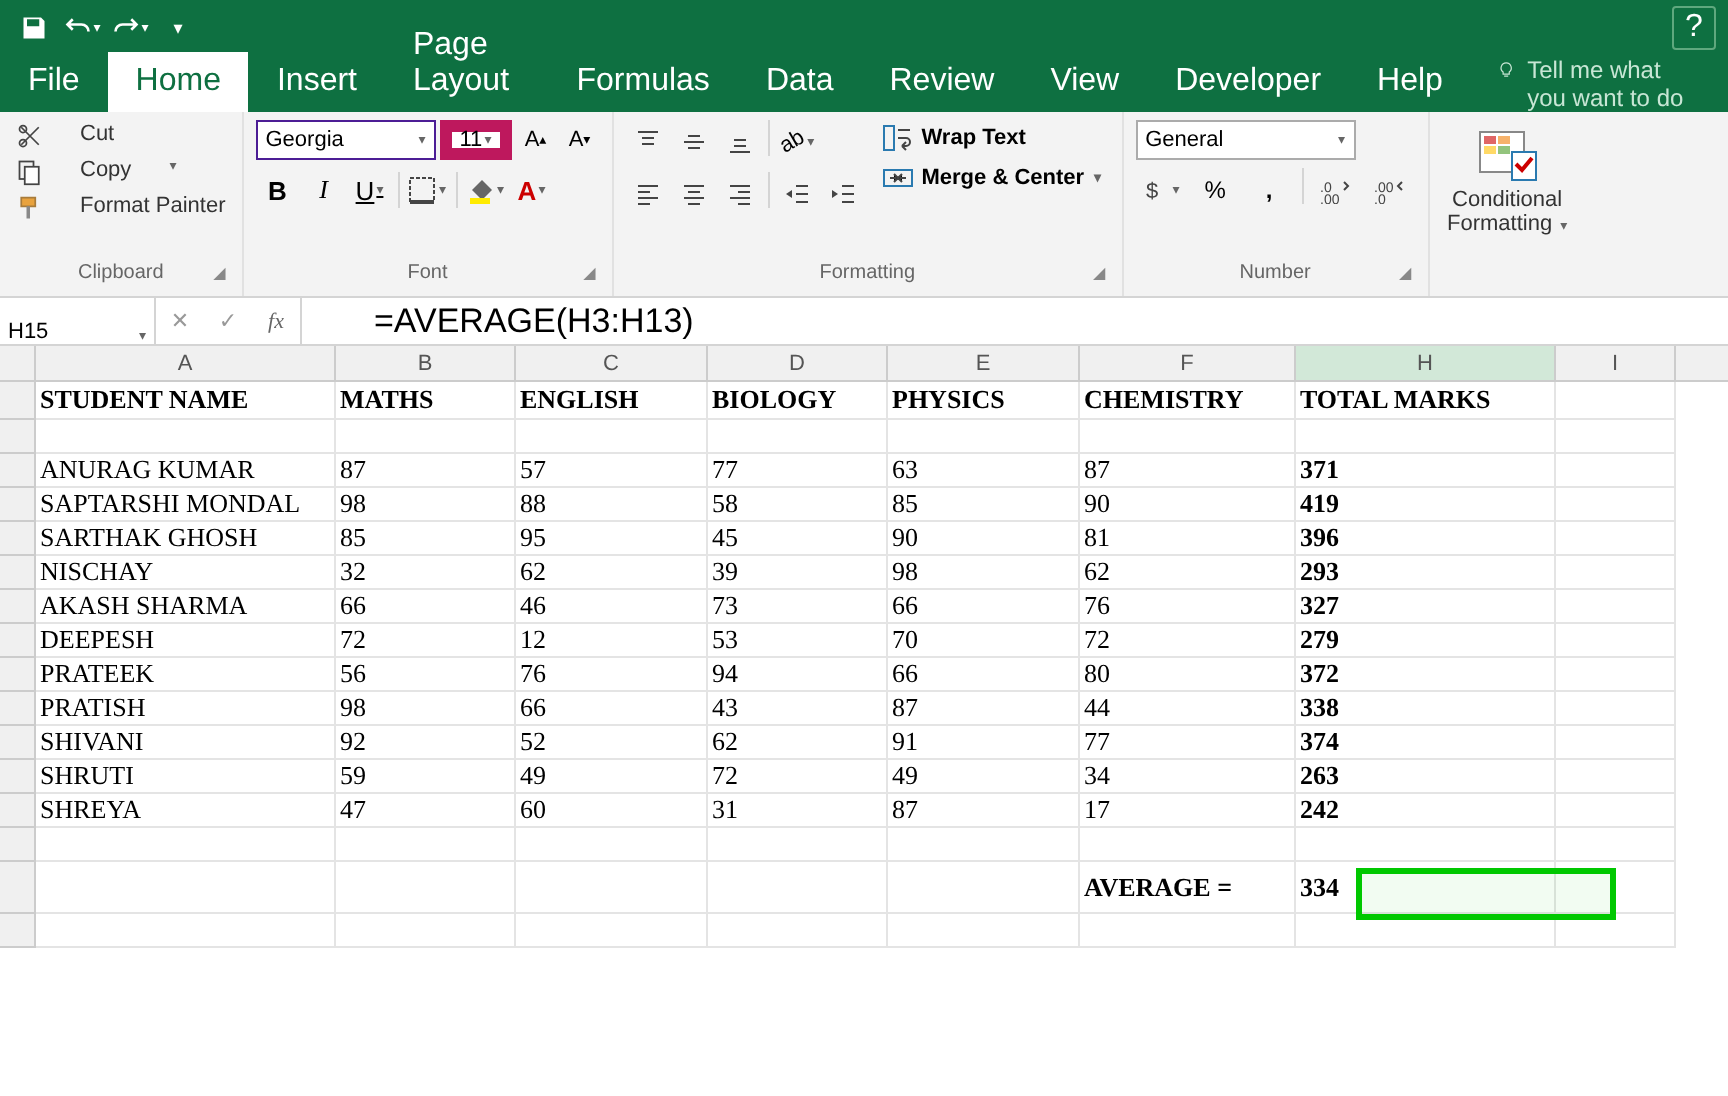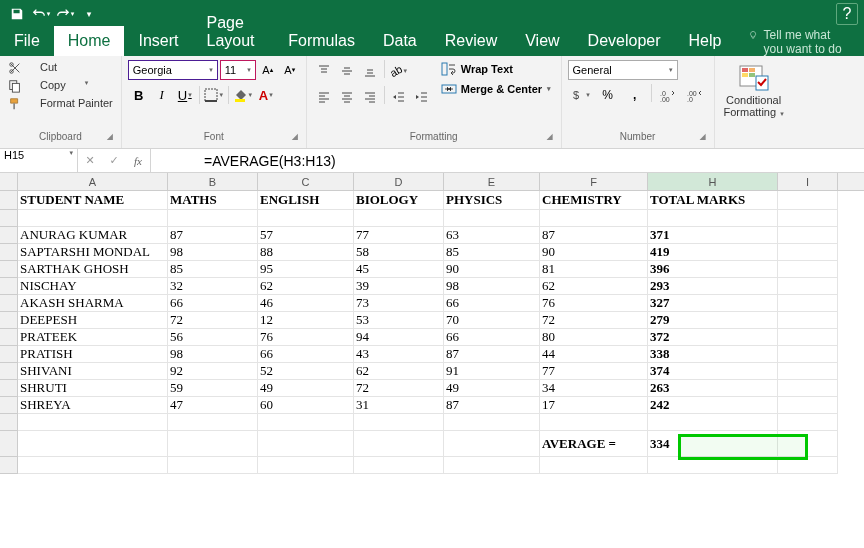--- a/index.html
+++ b/index.html
@@ -28,21 +28,21 @@
 .paste-col { display: flex; flex-direction: column; align-items: center; width: 42px; }
 .paste-icon { width: 32px; height: 32px; margin-top: 2px; }
 .paste-label { font-size: 11px; color: #333; display: flex; align-items: center; gap: 2px; }
 .clip-col { display: flex; flex-direction: column; gap: 2px; font-size: 11px; color: #333; }
 .clip-row { display: flex; align-items: flex-start; gap: 18px; padding: 1px 2px; cursor: pointer; }
 .clip-row svg { width: 14px; height: 14px; }
 
 .font-col { display: flex; flex-direction: column; gap: 4px; }
 .font-top { display: flex; gap: 2px; align-items: center; }
 .font-name { width: 90px; height: 20px; border: 1px solid #4c1d95; background: #fff; font-size: 11px; padding: 0 4px; display: flex; align-items: center; justify-content: space-between; }
-.font-size { width: 36px; height: 20px; border: 1px solid #be185d; background: #fff; font-size: 11px; padding: 0 4px; display: flex; align-items: center; justify-content: space-between; }
+.font-size { width: 36px; height: 20px; border: 6px solid #be185d; background: #fff; font-size: 11px; padding: 0 4px; display: flex; align-items: center; justify-content: space-between; }
 .small-btn { width: 20px; height: 20px; border: 1px solid transparent; display: flex; align-items: center; justify-content: center; font-size: 11px; cursor: pointer; }
 .font-bottom { display: flex; gap: 1px; align-items: center; }
 .fmt-btn { width: 22px; height: 22px; display: flex; align-items: center; justify-content: center; cursor: pointer; font-size: 13px; }
 .fmt-btn.bold { font-weight: bold; }
 .fmt-btn.italic { font-style: italic; font-family: Georgia; }
 .fmt-btn.underline { text-decoration: underline; }
 .sep { width: 1px; height: 18px; background: #d4d4d4; margin: 0 2px; }
 .dd-arrow { font-size: 7px; color: #666; margin-left: 1px; }
 
 .align-col { display: flex; flex-direction: column; gap: 4px; }
@@ -55,25 +55,25 @@
 .num-format { width: 110px; height: 20px; border: 1px solid #ababab; background: #fff; font-size: 11px; padding: 0 4px; display: flex; align-items: center; justify-content: space-between; }
 .num-row { display: flex; gap: 1px; }
 .num-btn { width: 26px; height: 22px; display: flex; align-items: center; justify-content: center; cursor: pointer; font-size: 12px; }
 
 .cond-col { display: flex; flex-direction: column; align-items: center; width: 66px; }
 .cond-icon { width: 32px; height: 32px; margin-top: 2px; }
 .cond-label { font-size: 11px; color: #333; text-align: center; line-height: 1.1; }
 
 
 .formula-bar { height: 24px; border-bottom: 1px solid #d4d4d4; display: flex; align-items: stretch; background: #fff; }
-.name-box { width: 78px; border-right: 1px solid #d4d4d4; display: flex; align-items: flex-start; padding: 0 4px; font-size: 11px; justify-content: space-between; }
+.name-box { width: 78px; border-right: 1px solid #d4d4d4; display: flex; align-items: flex-end; padding: 0 4px; font-size: 11px; justify-content: space-between; }
 .fb-btns { display: flex; align-items: center; border-right: 1px solid #d4d4d4; }
 .fb-btn { width: 24px; display: flex; align-items: center; justify-content: center; color: #999; font-size: 11px; cursor: pointer; }
 .fb-btn.fx { font-style: italic; font-family: Georgia; color: #666; }
-.formula-input { flex: 1; padding: 0 8px; font-size: 14px; display: flex; align-items: center; margin-left: 45px; }
+.formula-input { flex: 1; padding: 0 8px; font-size: 17px; display: flex; align-items: center; margin-left: 28px; }
 
 
 .grid { display: flex; flex-direction: column; }
 .col-headers { display: flex; height: 18px; background: #f0f0f0; border-bottom: 1px solid #ccc; }
 .corner { width: 18px; border-right: 1px solid #ccc; background: #f0f0f0; }
 .ch { border-right: 1px solid #ccc; text-align: center; font-size: 11px; color: #555; display: flex; align-items: center; justify-content: center; }
 .ch.sel { background: #d2e8d8; }
 .row { display: flex; height: 18px; }
 .rh { width: 18px; border-right: 1px solid #ccc; border-bottom: 1px solid #ccc; background: #f0f0f0; font-size: 10px; color: #555; display: flex; align-items: center; justify-content: center; }
 .cell { border-right: 1px solid #e4e4e4; border-bottom: 1px solid #e4e4e4; font-size: 13px; padding: 0 2px; display: flex; align-items: center; font-family: Georgia, serif; overflow: hidden; white-space: nowrap; }

